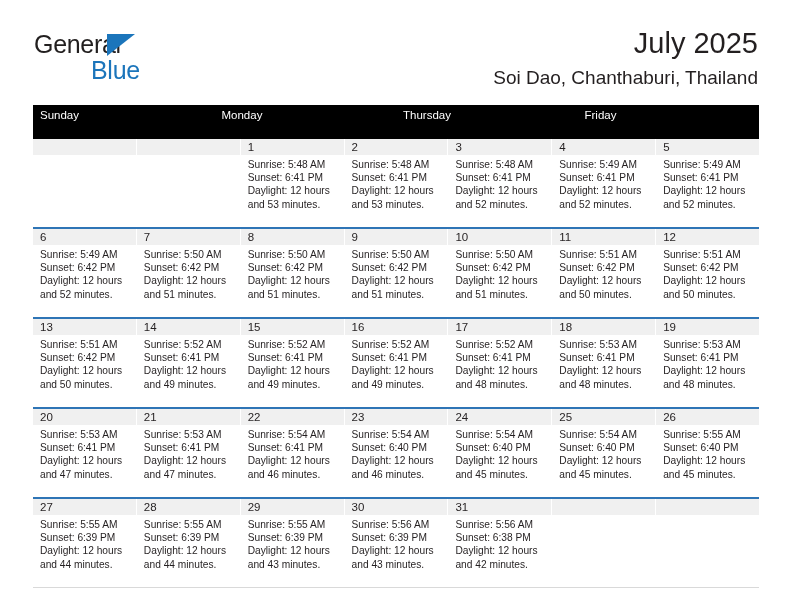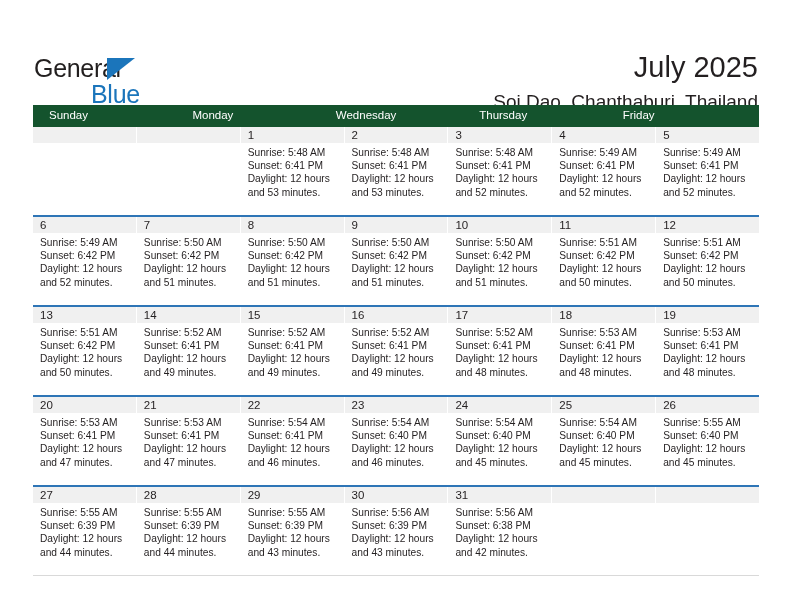--- a/index.html
+++ b/index.html
@@ -20,21 +20,20 @@
     box-sizing: border-box;
   }
 
   
   .header {
     position: absolute;
     left: 34px;
     top: 28px;
     right: 34px;
     height: 68px;
-    margin-top: 24px;
   }
   .logo {
     position: absolute;
     left: 0;
     top: 4px;
     width: 190px;
     height: 58px;
   }
   .logo-general {
     position: absolute;
@@ -87,23 +86,22 @@
 
   
   .calendar {
     position: absolute;
     left: 33px;
     top: 105px;
     width: 726px;
   }
   .dow-row {
     display: flex;
-    background: #14532d;
-    height: 22px;
-    padding-left: 9px;
+    background: #000000;
+    height: 34px;
   }
   .dow {
     flex: 1 1 0;
     color: #ffffff;
     font-size: 11.5px;
     line-height: 21px;
     padding-left: 7px;
     box-sizing: border-box;
     white-space: nowrap;
     overflow: hidden;
@@ -169,21 +167,20 @@
       <div class="location">Soi Dao, Chanthaburi, Thailand</div>
     </div>
 
   </div>
 
   <div class="calendar">
 
     <div class="dow-row">
       <div class="dow">Sunday</div>
       <div class="dow">Monday</div>
-      <div class="dow">Wednesday</div>
       <div class="dow">Thursday</div>
       <div class="dow">Friday</div>
     </div>
 
     <div id="weeks-container">
         <div class="week">
           <div class="week-inner">
             <div class="cell">
               <div class="daynum-band">
                 <div class="daynum"></div>

